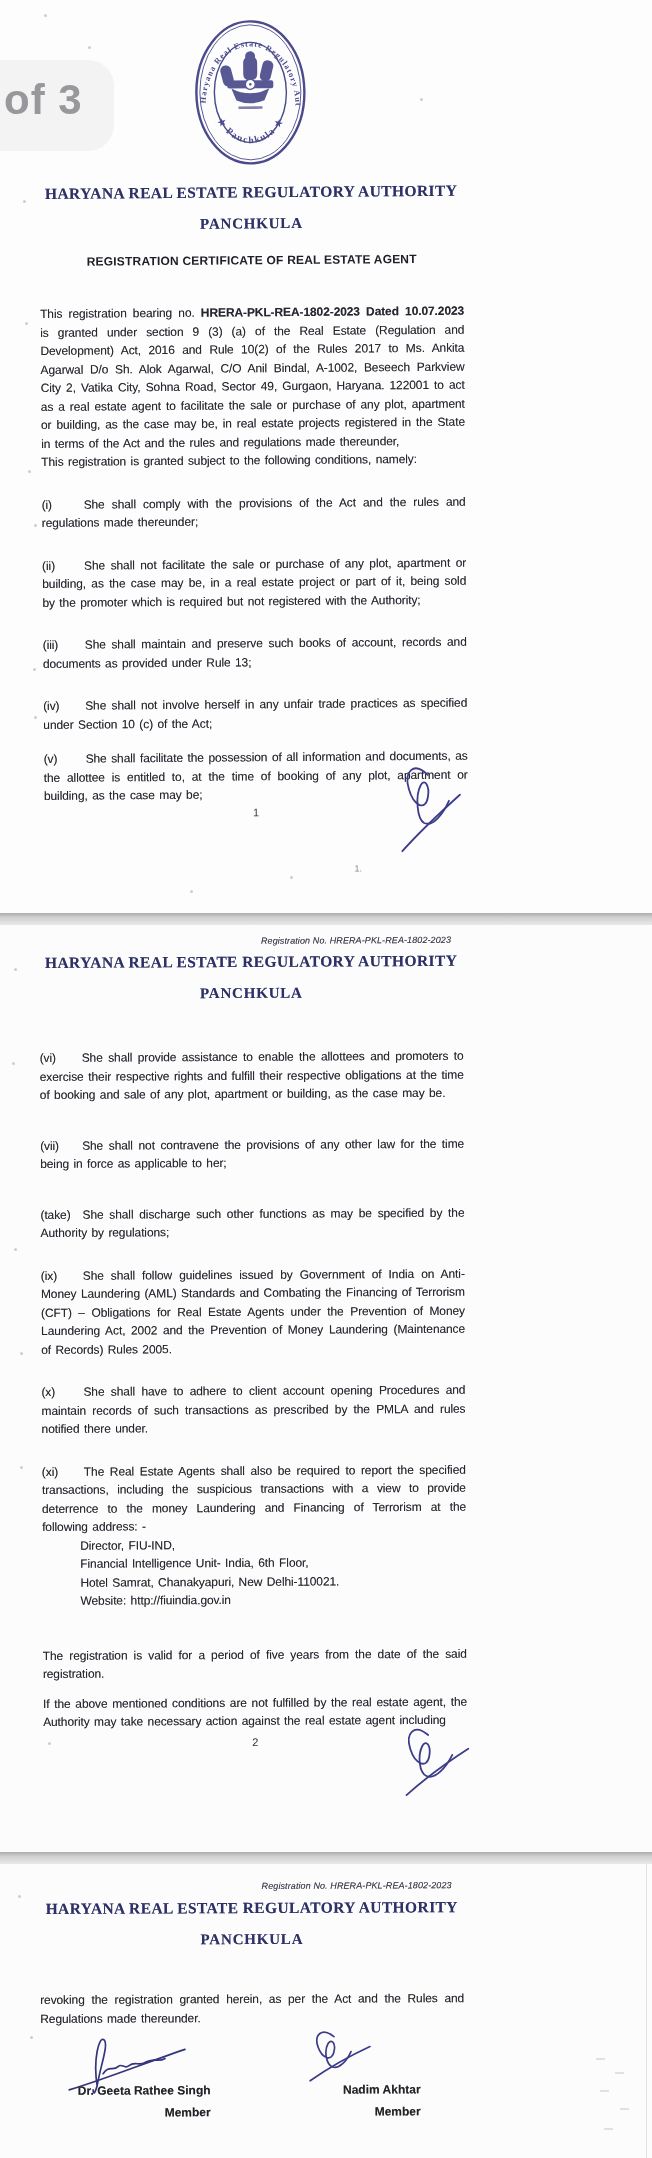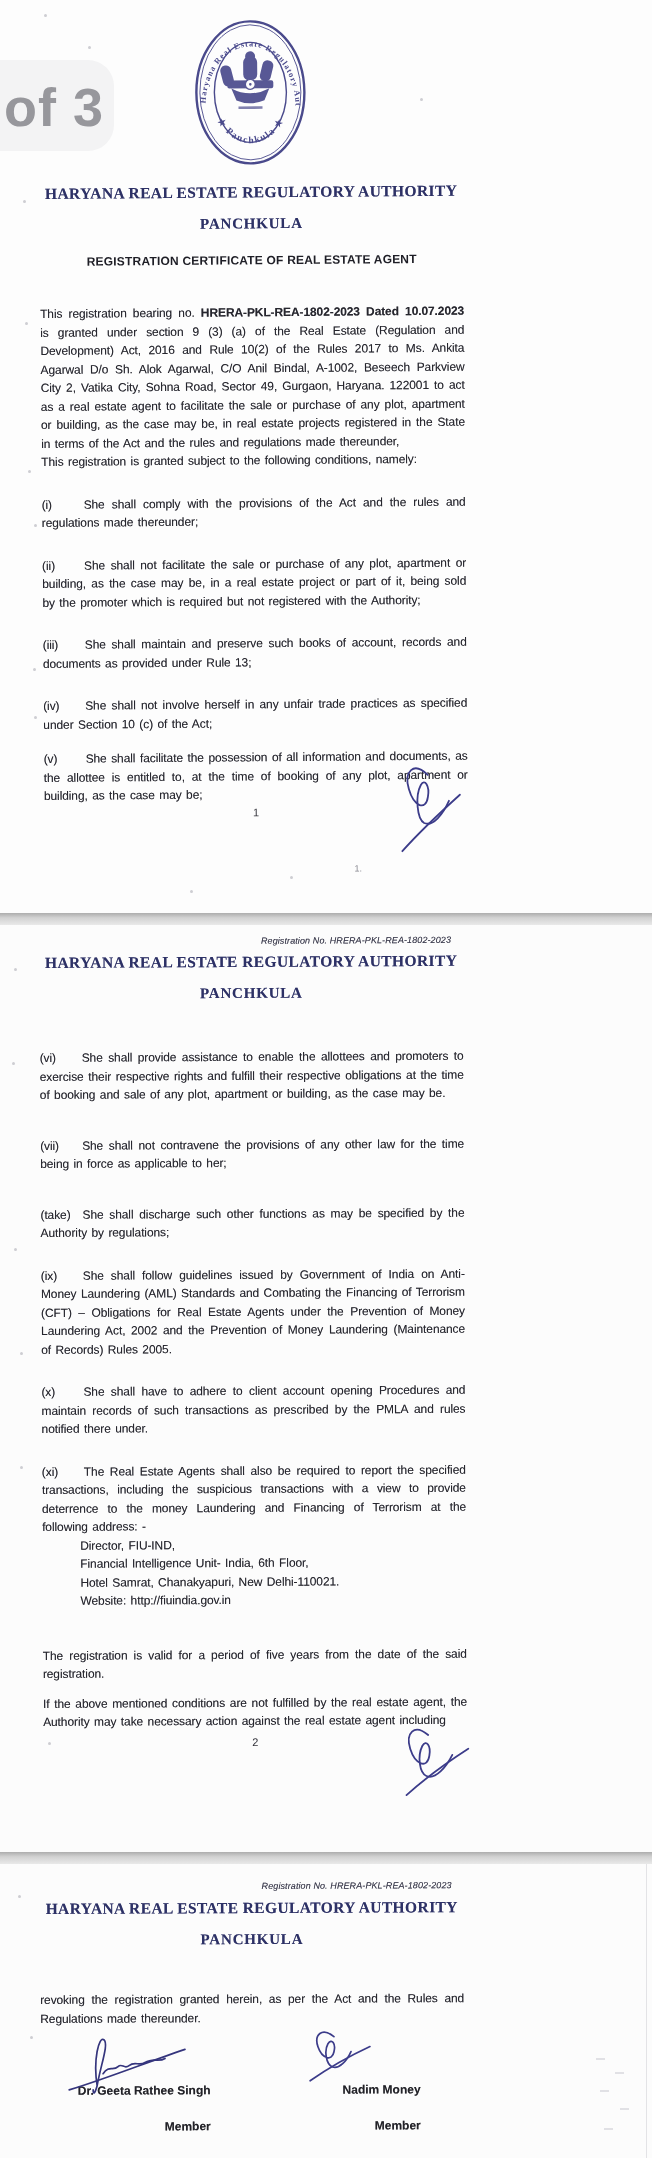--- a/index.html
+++ b/index.html
@@ -41,26 +41,26 @@
   .sig{position:absolute;}
   .sig svg{display:block;}
   .regline{position:absolute;right:190px;font-size:9px;color:#3a3a4c;
            letter-spacing:.1px;text-shadow:0 0 .4px rgba(58,58,76,.5);font-style:italic;}
   #page2 .regline{top:12px;right:200px;}
   #page3 .regline{top:18px;right:200px;}
   .p23-title{position:absolute;left:40px;width:424px;}
   .sig-block{position:absolute;width:170px;text-align:right;}
   .sig-name{font-weight:bold;font-size:12px;color:#222228;
             text-shadow:0 0 .5px rgba(34,34,40,.45);}
-  .sig-role{font-weight:bold;font-size:12px;color:#222228;margin-top:22px;
+  .sig-role{font-weight:bold;font-size:12px;color:#222228;margin-top:8px;
             text-shadow:0 0 .5px rgba(34,34,40,.45);}
   .sig-block .sig{left:50%;transform:translateX(-46%);}
   .badge{position:absolute;left:-36px;top:60px;width:150px;height:91px;
          background:#f3f3f4;border-radius:26px;z-index:9;}
-  .badge span{position:absolute;left:40px;top:16px;font-size:54px;font-weight:bold;
+  .badge span{position:absolute;left:40px;top:16px;font-size:42px;font-weight:bold;
               color:#97979c;letter-spacing:1px;}
   .speck{position:absolute;width:3px;height:3px;border-radius:50%;background:#b9b9c0;opacity:.7;}
   .noise-dash{position:absolute;width:9px;height:2px;background:#dadade;opacity:.8;}
   .artifact{position:absolute;font-size:9px;color:#8a8a92;}
   .edge-line{position:absolute;top:1864px;right:5px;width:1px;height:294px;background:#e3e3e6;}
 </style>
 </head>
 <body>
 
 <div class="page" id="page1">
@@ -185,21 +185,21 @@
     </div>
     <div class="sig-block" style="left:250px;top:220px;">
       <div class="sig" style="top:-56px;">
         <svg width="90" height="60" viewBox="0 0 90 60">
           <g fill="none" stroke="#3c3c8a" stroke-width="1.7" stroke-linecap="round">
             <path d="M 40 10 C 28 0 20 8 24 20 C 28 32 38 35 40 25 C 42 17 38 11 34 17 C 30 24 32 37 38 40 C 45 43 53 34 57 25"></path>
             <path d="M 16 54 C 32 43 52 31 76 20"></path>
           </g>
         </svg>
       </div>
-      <div class="sig-name">Nadim Money</div>
+      <div class="sig-name">Nadim Akhtar</div>
       <div class="sig-role">Member</div>
     </div>
   </div>
 </div>
 
 <div class="badge">
   <span>of 3</span>
 </div>
 
 <div class="speck" style="left:44px;top:14px;"></div>

